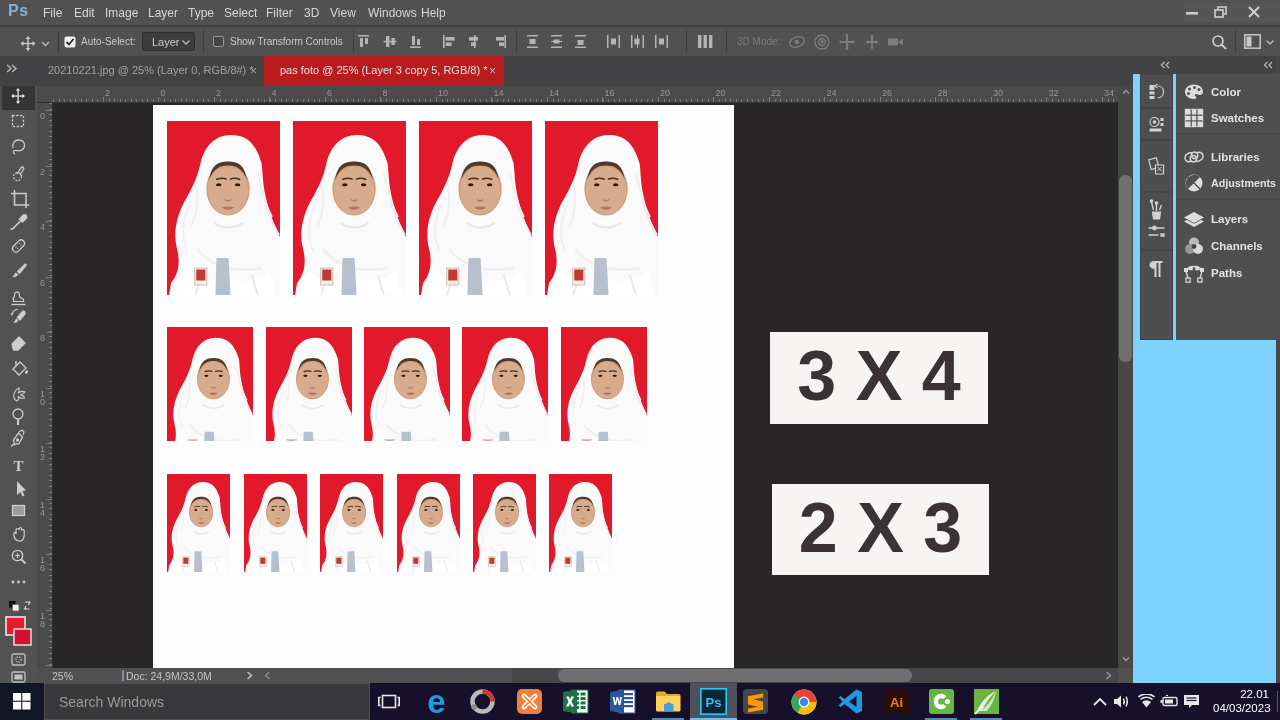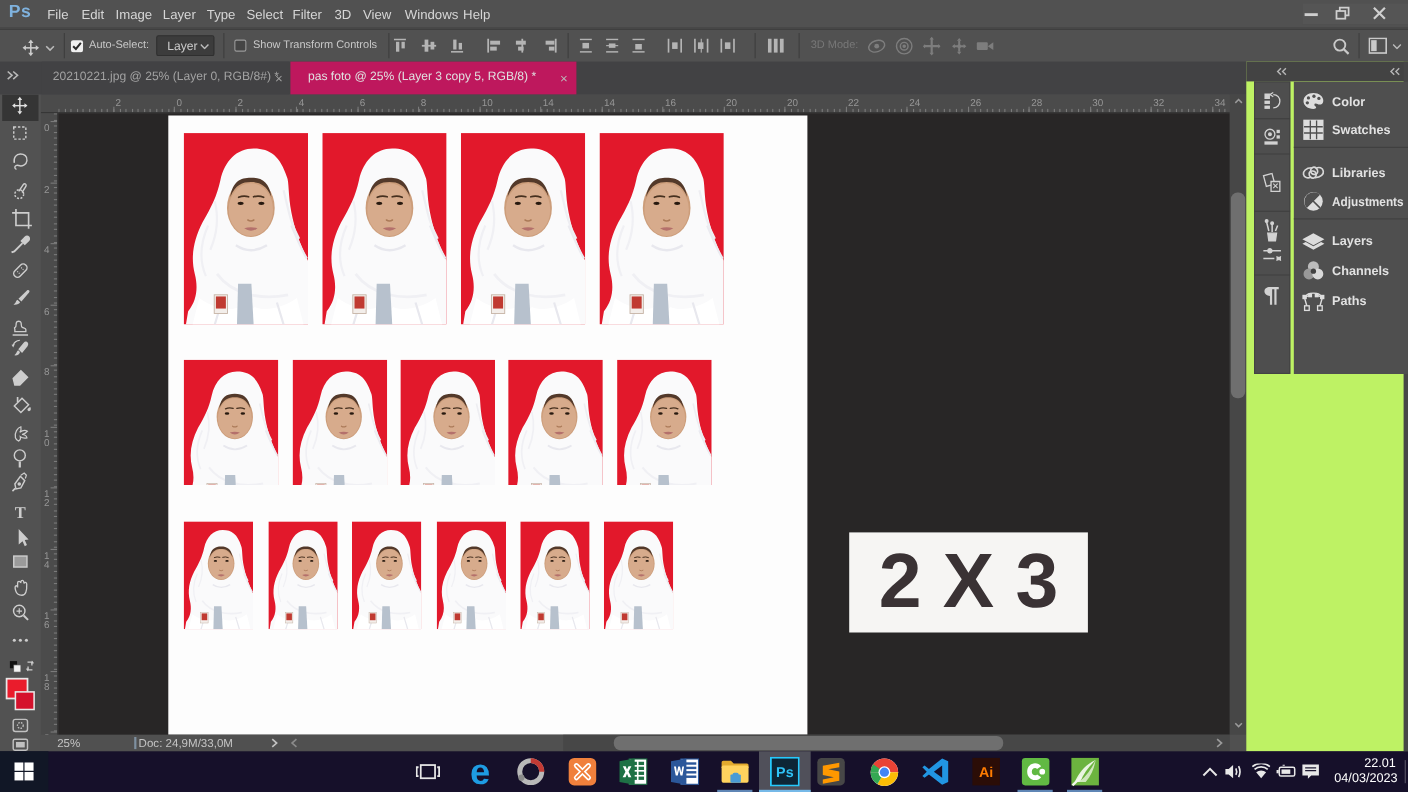--- a/index.html
+++ b/index.html
@@ -27,21 +27,21 @@
   #toolbar { left:0; top:86px; width:37px; height:597px; background:#525252; }
   
   #canvas { left:53px; top:103px; width:1065px; height:565px; background:#282626; overflow:hidden; }
   #page { position:absolute; left:100px; top:2px; width:581px; height:563px; background:#fdfdfd; }
   .photo { position:absolute; }
   .lbox { position:absolute; background:#f6f5f3; color:#3a3234; font-weight:bold; text-align:center; }
   
   #vscroll { left:1118px; top:86px; width:15px; height:582px; background:#474747; }
   #statusbar { left:37px; top:668px; width:1096px; height:15px; background:#505050; font-size:11px; color:#c4c4c4; }
   
-  #rightpanel { left:1133px; top:56px; width:147px; height:627px; background:#bef264; }
+  #rightpanel { left:1133px; top:56px; width:147px; height:627px; background:#7dd3fc; }
   
   #taskbar { left:0; top:683px; width:1280px; height:37px; background:#16102a; }
 </style>
 </head>
 <body>
 
 <div class="abs" id="menubar">
   <div id="pslogo">Ps</div>
   <div class="menu" style="left:43px">File</div>
   <div class="menu" style="left:74px">Edit</div>
@@ -193,21 +193,21 @@
 </div>
 
 <div class="abs" id="tabbar">
   <svg style="position:absolute;left:6px;top:8px" width="12" height="9" viewBox="0 0 12 9">
       <path d="M1,1 L5,4.5 L1,8 M6,1 L10,4.5 L6,8" stroke="#b9b9b9" stroke-width="1.4" fill="none"></path>
     </svg>
   <div class="tab" style="left:38px;width:225px;background:#424244;color:#a2a2a2;">
     <span style="position:absolute;left:10px;top:8px;">20210221.jpg @ 25% (Layer 0, RGB/8#) *</span>
     <span style="position:absolute;right:6px;top:8px;font-size:12px;">×</span>
   </div>
-  <div class="tab" style="left:264px;width:260px;background:#be185d;color:#e0e0e0;">
+  <div class="tab" style="left:264px;width:240px;background:#b91c1c;color:#e0e0e0;">
     <span style="position:absolute;left:16px;top:8px;">pas foto @ 25% (Layer 3 copy 5, RGB/8) *</span>
     <span style="position:absolute;right:8px;top:8px;font-size:12px;color:#bbbbbb;">×</span>
   </div>
 </div>
 
 <div class="abs" id="rulercorner"></div>
 <div class="abs" id="hruler">
     <div class="htick" style="left:0.0px"></div>
     <div class="htick" style="left:5.5px"></div>
     <div class="htick" style="left:11.1px"></div>
@@ -744,20 +744,21 @@
     <svg class="photo" style="left:244px;top:369px" width="63" height="98" viewBox="0 0 112 174" preserveAspectRatio="none">
         <use href="#photoart"></use>
       </svg>
     <svg class="photo" style="left:320px;top:369px" width="63" height="98" viewBox="0 0 112 174" preserveAspectRatio="none">
         <use href="#photoart"></use>
       </svg>
     <svg class="photo" style="left:396px;top:369px" width="63" height="98" viewBox="0 0 112 174" preserveAspectRatio="none">
         <use href="#photoart"></use>
       </svg>
   </div>
+  <div class="lbox" style="left:717px;top:229px;width:218px;height:92px;font-size:70px;line-height:89px;letter-spacing:0px;">3 X 4</div>
   <div class="lbox" style="left:719px;top:381px;width:217px;height:91px;font-size:70px;line-height:88px;letter-spacing:0px;">2 X 3</div>
 </div>
 
 <div class="abs" id="vscroll">
   <svg style="position:absolute;left:4px;top:3px" width="8" height="6" viewBox="0 0 8 6">
       <path d="M1,4.5 L4,1.5 L7,4.5" stroke="#9a9a9a" stroke-width="1.4" fill="none"></path>
     </svg>
   <div style="position:absolute;left:1px;top:89px;width:13px;height:187px;background:#6f6f6f;border-radius:6px;"></div>
   <svg style="position:absolute;left:4px;top:570px" width="8" height="6" viewBox="0 0 8 6">
       <path d="M1,1.5 L4,4.5 L7,1.5" stroke="#9a9a9a" stroke-width="1.4" fill="none"></path>
@@ -918,20 +919,23 @@
   <div style="position:absolute;left:0;top:0;width:44px;height:37px;background:#111726;"></div>
   <svg style="position:absolute;left:13px;top:10px" width="18" height="17" viewBox="0 0 18 17">
     <g fill="#ffffff">
         <rect x="0" y="0" width="8.2" height="7.7"></rect>
         <rect x="9.3" y="0" width="8.2" height="7.7"></rect>
         <rect x="0" y="8.8" width="8.2" height="7.7"></rect>
         <rect x="9.3" y="8.8" width="8.2" height="7.7"></rect>
       </g>
   </svg>
 
+  <div style="position:absolute;left:44px;top:0;width:326px;height:37px;background:#39393c;border:1px solid #4e4e52;">
+    <span style="position:absolute;left:14px;top:10px;font-size:14px;color:#9b9b9b;">Search Windows</span>
+  </div>
 
   <svg style="position:absolute;left:378px;top:10px" width="22" height="17" viewBox="0 0 22 17">
     <rect x="4.5" y="2.5" width="13" height="12" stroke="#e8e8e8" stroke-width="1.6" fill="none"></rect>
     <path d="M2.5,4.5 L0.8,4.5 L0.8,12.5 L2.5,12.5 M19.5,4.5 L21.2,4.5 L21.2,12.5 L19.5,12.5" stroke="#e8e8e8" stroke-width="1.6" fill="none"></path>
   </svg>
 
   <div style="position:absolute;left:423px;top:2px;width:27px;height:33px;font-size:33px;font-weight:bold;color:#1e9ce3;line-height:33px;text-align:center;">e</div>
 
   <svg style="position:absolute;left:469px;top:5px" width="27" height="27" viewBox="0 0 27 27">
     <circle cx="13.5" cy="13.5" r="10" stroke="#b9b9b9" stroke-width="4.5" fill="none"></circle>

